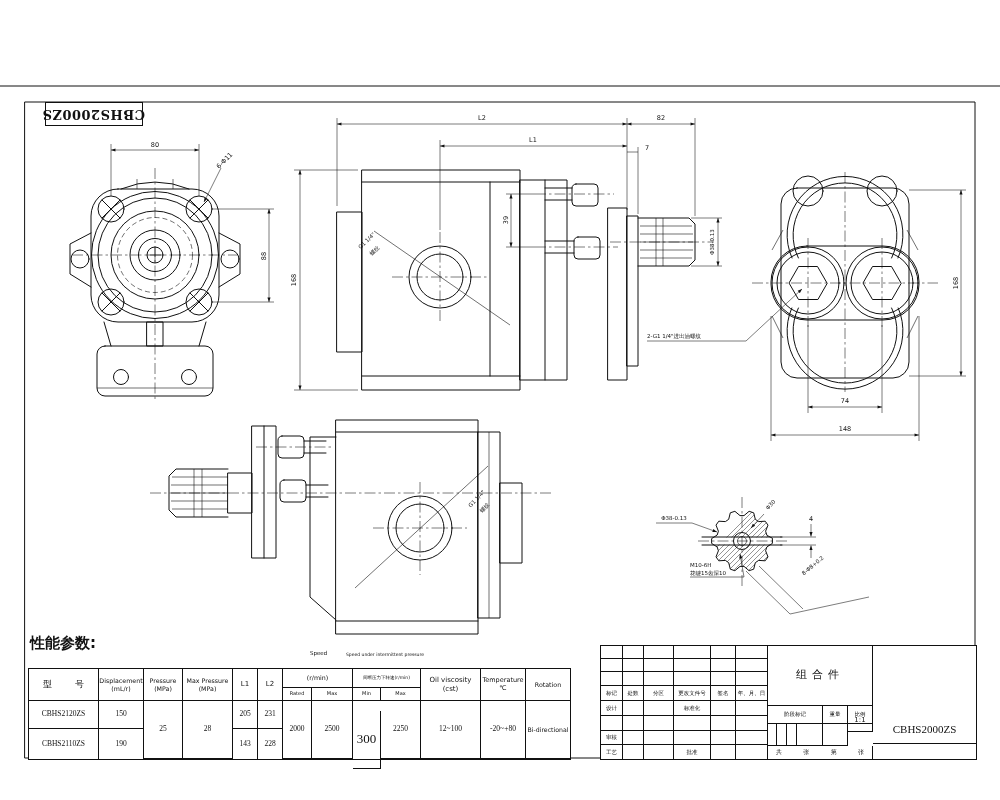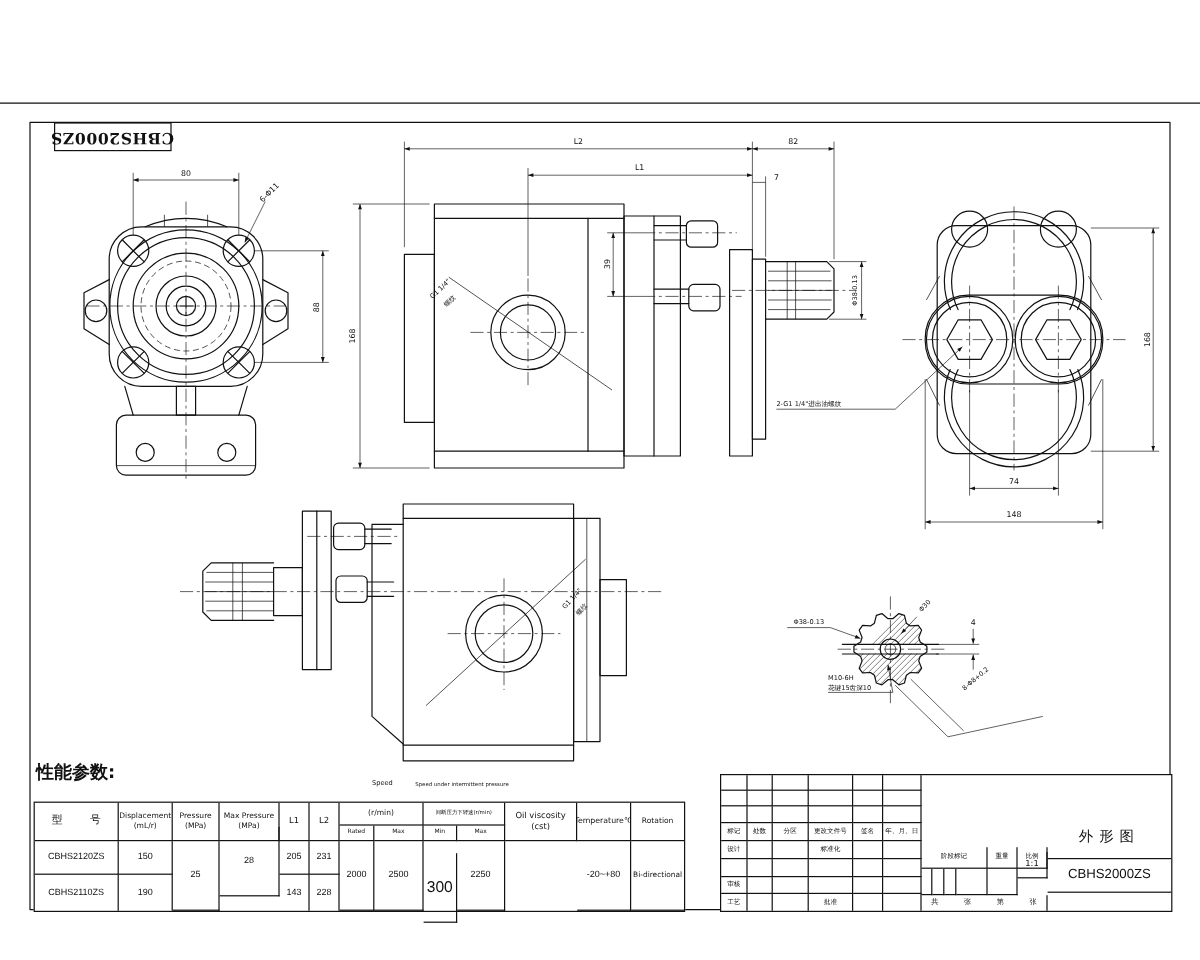--- a/index.html
+++ b/index.html
@@ -13,21 +13,21 @@
   .d{stroke:#111;stroke-width:.55;fill:none;}
   .h{stroke:#111;stroke-width:.45;fill:none;}
   text{fill:#111;stroke:none;font-family:"DejaVu Sans",sans-serif;}
   .dt{font-size:6.5px;text-anchor:middle;}
   .sm{font-size:5.5px;}
   .cell{position:absolute;display:flex;align-items:center;justify-content:center;
         border-right:1px solid #111;border-bottom:1px solid #111;box-sizing:border-box;
         font-size:7px;text-align:center;line-height:1.15;white-space:pre;overflow:hidden;}
   .nr{border-right:none;} .nb{border-bottom:none;}
   .tbl{position:absolute;border:1.2px solid #111;background:#fff;box-sizing:content-box;}
-  .serif{font-family:Liberation Sans, sans-serif;}
+  .serif{font-family:Liberation Serif, serif;}
   .stamp{position:absolute;left:45px;top:102px;width:98px;height:24px;border:1.2px solid #111;
          display:flex;align-items:center;justify-content:center;box-sizing:border-box;}
   .stamp span{transform:rotate(180deg);font-family:"DejaVu Serif",serif;font-weight:bold;
          font-size:13px;letter-spacing:.5px;}
   .flt{position:absolute;white-space:nowrap;text-align:center;}
 </style>
 </head>
 <body>
 
 <div id="sheet">
@@ -301,36 +301,37 @@
   <div class="cell" style="left:254px;top:0;width:70px;height:19px;font-size:6.3px;">(r/min)</div>
   <div class="cell" style="left:254px;top:19px;width:29px;height:13px;font-size:5px;">Rated</div>
   <div class="cell" style="left:283px;top:19px;width:41px;height:13px;font-size:5px;">Max</div>
   <div class="cell" style="left:324px;top:0;width:68px;height:19px;font-size:4.5px;">间断压力下转速(r/min)</div>
   <div class="cell" style="left:324px;top:19px;width:28px;height:13px;font-size:5px;">Min</div>
   <div class="cell" style="left:352px;top:19px;width:40px;height:13px;font-size:5px;">Max</div>
   <div class="cell" style="left:392px;top:0;width:60px;height:32px;font-size:7px;flex-direction:column;">
     <span>Oil viscosity</span>
     <span>(cst)</span>
   </div>
-  <div class="cell" style="left:452px;top:0;width:45px;height:32px;font-size:6.5px;flex-direction:row;">
+  <div class="cell" style="left:452px;top:0;width:45px;height:32px;font-size:6.5px;flex-direction:column;">
     <span>Temperature</span>
     <span>℃</span>
   </div>
   <div class="cell nr" style="left:497px;top:0;width:44px;height:32px;font-size:6.3px;">Rotation</div>
 
   <div class="cell serif" style="left:0;top:32px;width:70px;height:28px;font-size:7.5px;">CBHS2120ZS</div>
   <div class="cell serif" style="left:70px;top:32px;width:45px;height:28px;font-size:7.5px;">150</div>
   <div class="cell serif" style="left:115px;top:32px;width:39px;height:58px;font-size:7.5px;">25</div>
-  <div class="cell serif" style="left:154px;top:20px;width:50px;height:58px;font-size:7.5px;">28</div>
+  <div class="cell serif" style="left:154px;top:32px;width:50px;height:58px;font-size:7.5px;">28</div>
   <div class="cell serif" style="left:204px;top:32px;width:25px;height:28px;font-size:7.5px;">205</div>
   <div class="cell serif" style="left:229px;top:32px;width:25px;height:28px;font-size:7.5px;">231</div>
   <div class="cell serif" style="left:254px;top:32px;width:29px;height:58px;font-size:7.5px;">2000</div>
   <div class="cell serif" style="left:283px;top:32px;width:41px;height:58px;font-size:7.5px;">2500</div>
   <div class="cell serif" style="left:324px;top:42px;width:28px;height:58px;font-size:13px;">300</div>
   <div class="cell serif" style="left:352px;top:32px;width:40px;height:58px;font-size:7.5px;">2250</div>
+  <div class="cell serif" style="left:392px;top:32px;width:60px;height:58px;font-size:7.5px;">12~100</div>
   <div class="cell serif" style="left:452px;top:32px;width:45px;height:58px;font-size:7.5px;">-20~+80</div>
   <div class="cell nr" style="left:497px;top:32px;width:44px;height:58px;font-size:6.2px;">Bi-directional</div>
 
   <div class="cell serif nb" style="left:0;top:60px;width:70px;height:30px;font-size:7.5px;">CBHS2110ZS</div>
   <div class="cell serif nb" style="left:70px;top:60px;width:45px;height:30px;font-size:7.5px;">190</div>
   <div class="cell serif nb" style="left:204px;top:60px;width:25px;height:30px;font-size:7.5px;">143</div>
   <div class="cell serif nb" style="left:229px;top:60px;width:25px;height:30px;font-size:7.5px;">228</div>
 </div>
 
 <div class="tbl" style="left:600px;top:645px;width:375px;height:113px;">
@@ -382,34 +383,34 @@
   <div class="cell" style="left:110px;top:85px;width:25px;height:14px;"></div>
   <div class="cell" style="left:135px;top:85px;width:32px;height:14px;"></div>
 
   <div class="cell nb" style="left:0;top:99px;width:22px;height:14px;font-size:5.5px;">工艺</div>
   <div class="cell nb" style="left:22px;top:99px;width:21px;height:14px;"></div>
   <div class="cell nb" style="left:43px;top:99px;width:30px;height:14px;"></div>
   <div class="cell nb" style="left:73px;top:99px;width:37px;height:14px;font-size:5.5px;">批准</div>
   <div class="cell nb" style="left:110px;top:99px;width:25px;height:14px;"></div>
   <div class="cell nb" style="left:135px;top:99px;width:32px;height:14px;"></div>
 
+  <div class="cell" style="left:167px;top:0;width:105px;height:60px;font-size:11px;letter-spacing:5px;">组合件</div>
   <div class="cell" style="left:167px;top:60px;width:55px;height:18px;font-size:5.5px;">阶段标记</div>
   <div class="cell" style="left:222px;top:60px;width:25px;height:18px;font-size:5.5px;">重量</div>
   <div class="cell" style="left:247px;top:60px;width:25px;height:18px;font-size:5.5px;">比例</div>
   <div class="cell" style="left:167px;top:78px;width:9px;height:22px;"></div>
   <div class="cell" style="left:176px;top:78px;width:10px;height:22px;"></div>
   <div class="cell" style="left:186px;top:78px;width:10px;height:22px;"></div>
   <div class="cell" style="left:196px;top:78px;width:26px;height:22px;"></div>
   <div class="cell" style="left:222px;top:78px;width:25px;height:22px;"></div>
   <div class="cell" style="left:247px;top:64px;width:25px;height:22px;font-size:7px;">1:1</div>
   <div class="cell nb" style="left:167px;top:100px;width:105px;height:13px;font-size:6px;justify-content:space-between;padding:0 8px;">
     <span>共</span>
     <span>张</span>
     <span>第</span>
     <span>张</span>
   </div>
 
-  <div class="cell nr" style="left:272px;top:35px;width:103px;height:35px;font-size:12px;letter-spacing:5px;">外形图</div>
   <div class="cell nr serif" style="left:272px;top:70px;width:103px;height:28px;font-size:11px;">CBHS2000ZS</div>
   <div class="cell nr nb" style="left:272px;top:98px;width:103px;height:15px;"></div>
 </div>
 
 </div>
 
 </body></html>

